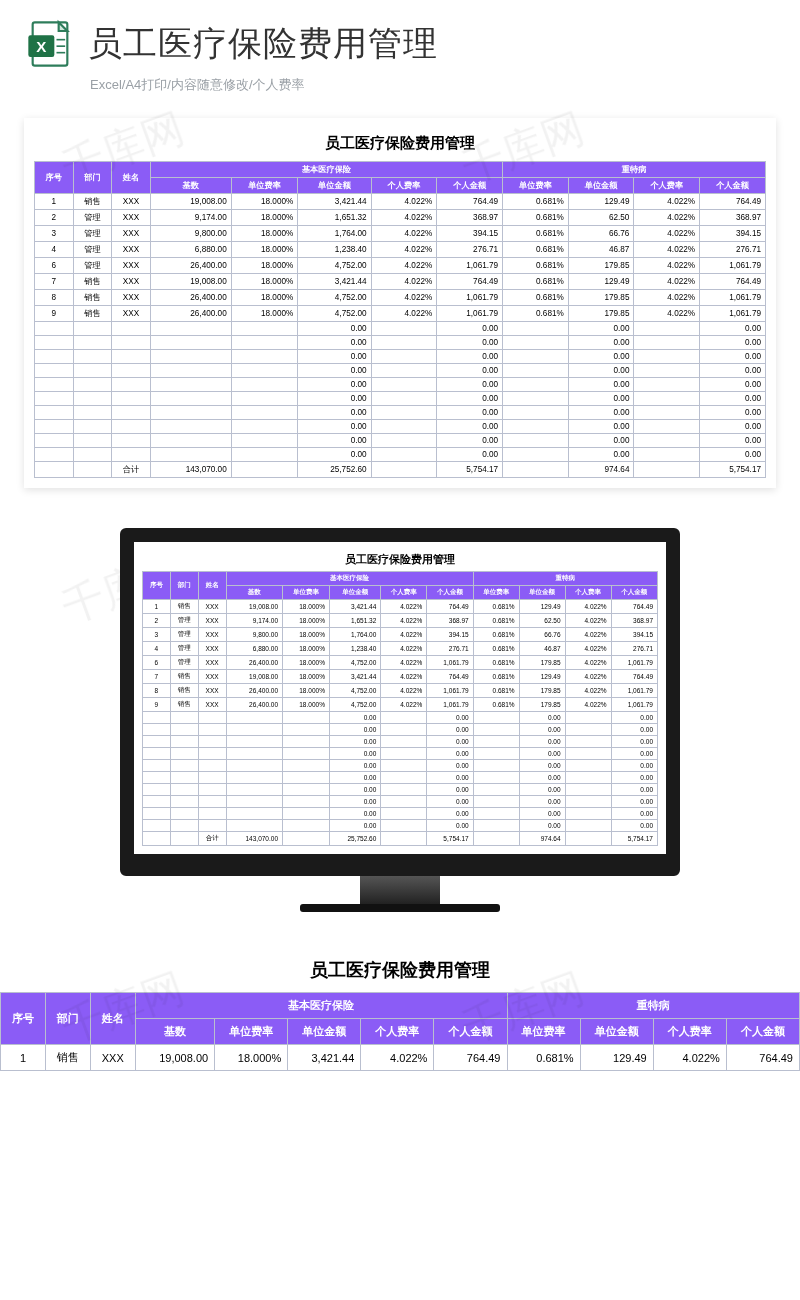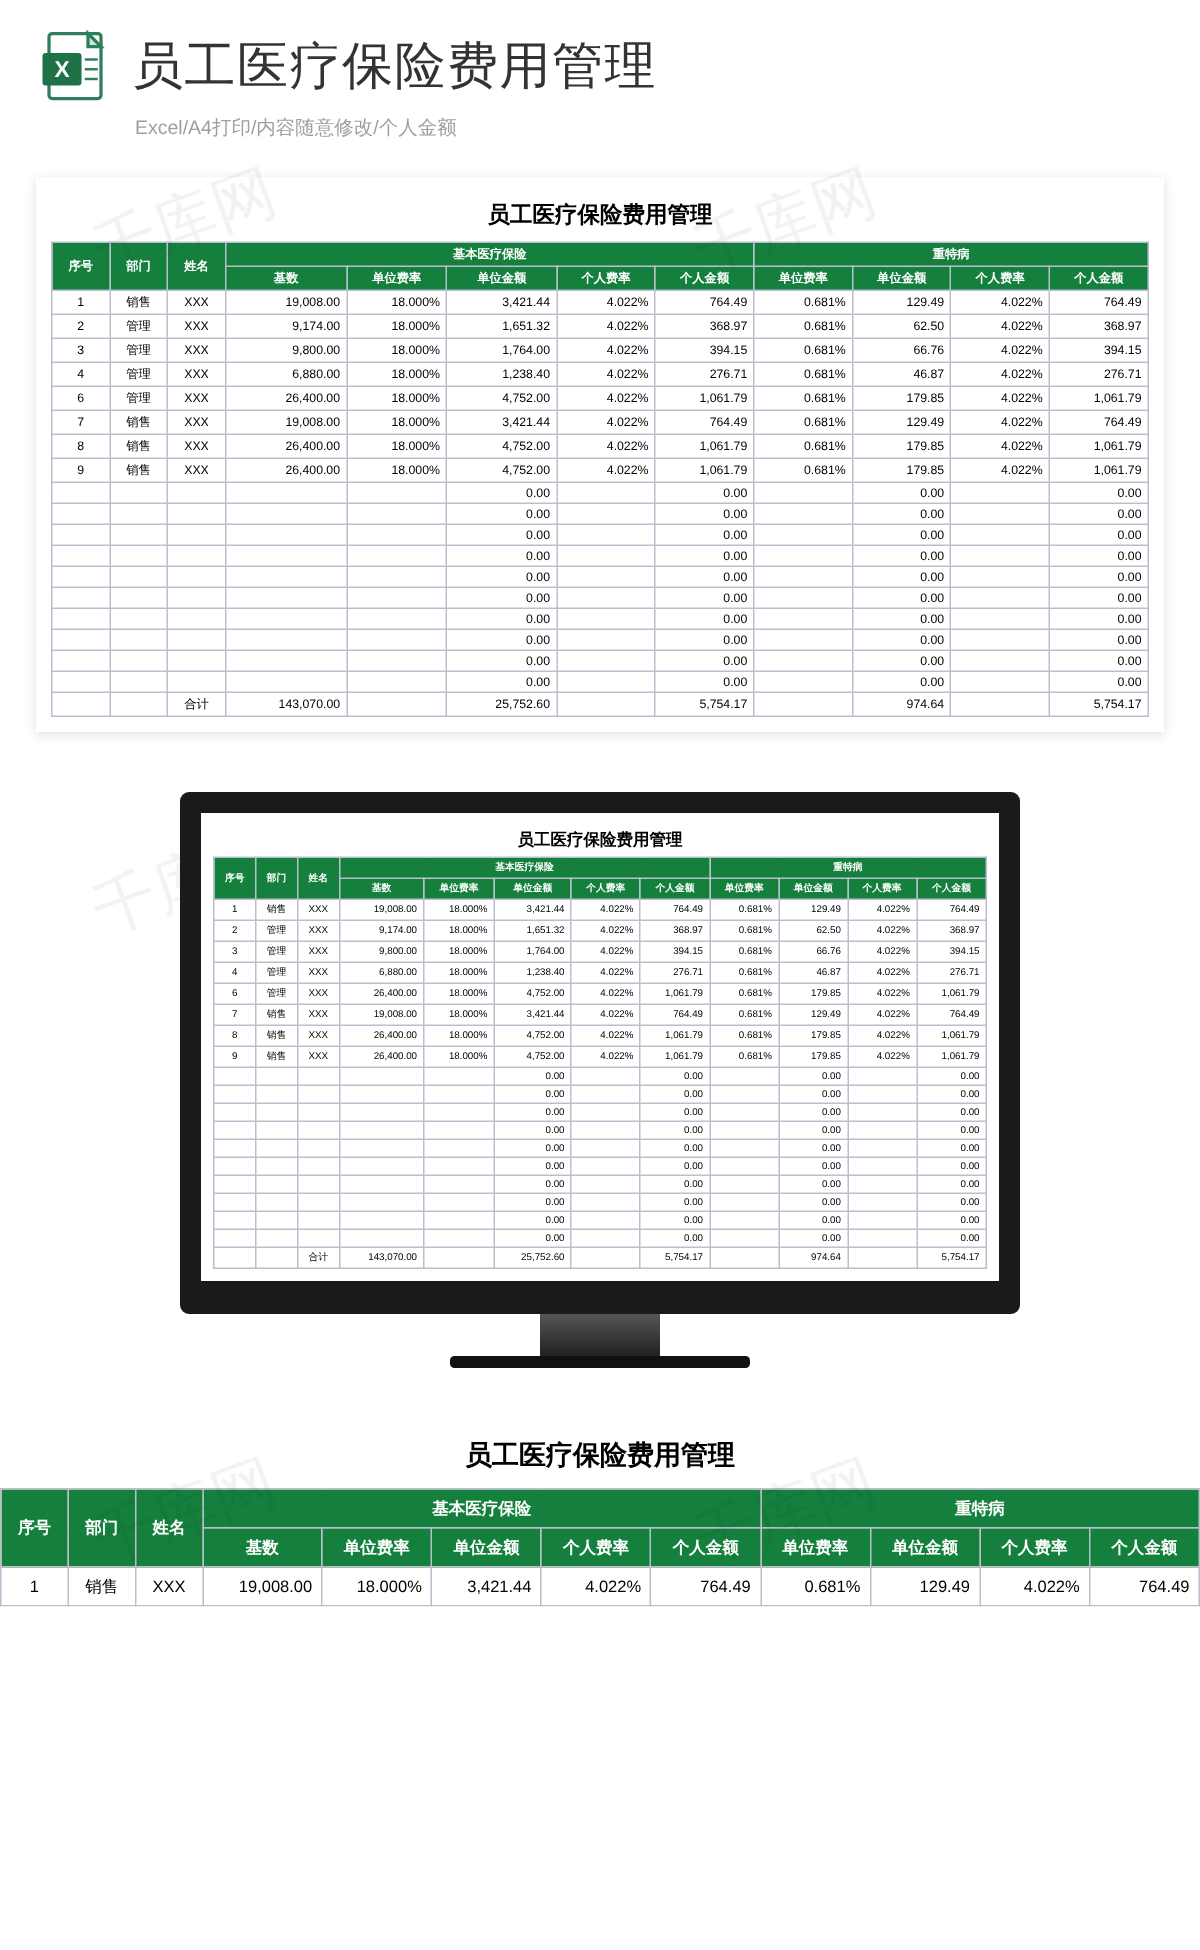--- a/index.html
+++ b/index.html
@@ -5,21 +5,21 @@
   * { box-sizing: border-box; margin: 0; padding: 0; }
   body { font-family: "Microsoft YaHei", Arial, sans-serif; background: #fff; width: 800px; }
   .hero { display: flex; align-items: center; gap: 12px; padding: 18px 24px 6px 24px; }
   .excel-icon { width: 52px; height: 52px; flex-shrink: 0; }
   .hero-title { font-size: 34px; font-weight: 300; color: #333; letter-spacing: 1px; }
   .sub { font-size: 13px; color: #9aa0a6; padding: 0 24px 14px 90px; }
   .preview-card { margin: 10px 24px; background: #fff; box-shadow: 0 2px 8px rgba(0,0,0,.12); padding: 10px; }
   .sheet-title { text-align: center; font-weight: 700; font-size: 15px; padding: 6px 0 8px; }
   table { border-collapse: collapse; width: 100%; font-size: 8.2px; }
   th, td { border: 1px solid #b9bfcf; padding: 2px 3px; text-align: center; white-space: nowrap; }
-  .hdr { background: #15803d; color: #fff; font-weight: 600; }
+  .hdr { background: #8b5cf6; color: #fff; font-weight: 600; }
   .num { text-align: right; padding-right: 4px; }
   .total-row td { font-weight: 400; }
   .monitor-wrap { text-align: center; margin: 40px 0 30px; }
   .monitor { display: inline-block; position: relative; }
   .screen { width: 560px; background: #fff; border: 14px solid #1a1a1a; border-bottom-width: 22px; border-radius: 6px; padding: 8px; }
   .stand { width: 80px; height: 28px; background: linear-gradient(#555,#222); margin: 0 auto; }
   .base { width: 200px; height: 8px; background: #111; margin: 0 auto; border-radius: 3px; }
   .screen table { font-size: 6.5px; }
   .screen .sheet-title { font-size: 11px; padding: 2px 0 4px; }
   .bottom-strip { margin-top: 36px; }
@@ -43,21 +43,21 @@
     <rect x="8" y="4" width="32" height="40" rx="2" fill="#fff" stroke="#2e7d5b" stroke-width="2"></rect>
     <path d="M32 4 L40 12 L32 12 Z" fill="#cfe8dc" stroke="#2e7d5b" stroke-width="2"></path>
     <rect x="4" y="16" width="24" height="20" rx="2" fill="#1f7246"></rect>
     <text x="16" y="31" text-anchor="middle" fill="#fff" font-size="14" font-weight="bold" font-family="Arial">X</text>
     <line x1="30" y1="20" x2="38" y2="20" stroke="#2e7d5b" stroke-width="1.5"></line>
     <line x1="30" y1="26" x2="38" y2="26" stroke="#2e7d5b" stroke-width="1.5"></line>
     <line x1="30" y1="32" x2="38" y2="32" stroke="#2e7d5b" stroke-width="1.5"></line>
   </svg>
   <div class="hero-title">员工医疗保险费用管理</div>
 </div>
-<div class="sub">Excel/A4打印/内容随意修改/个人金额</div>
+<div class="sub">Excel/A4打印/内容随意修改/个人费率</div>
 
 <div class="preview-card">
   <div class="sheet-title">员工医疗保险费用管理</div>
   <div>
       <table>
         <thead>
           <tr>
             <th class="hdr" rowspan="2">序号</th>
             <th class="hdr" rowspan="2">部门</th>
             <th class="hdr" rowspan="2">姓名</th>

